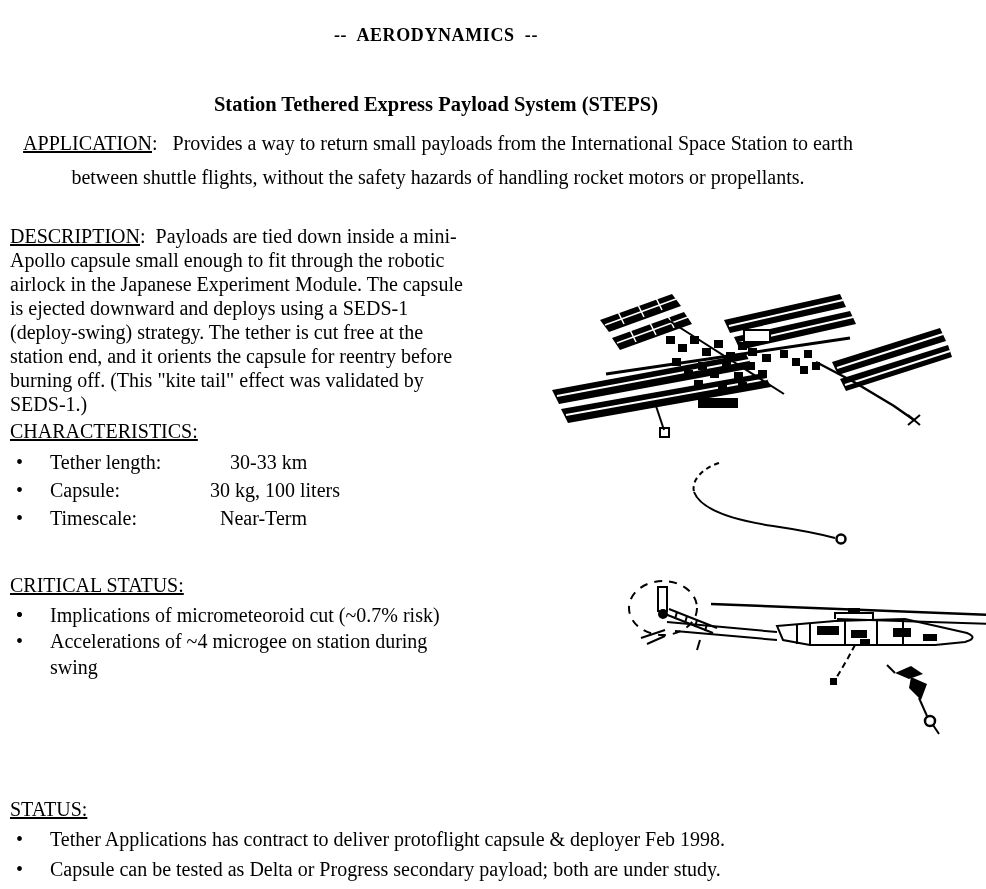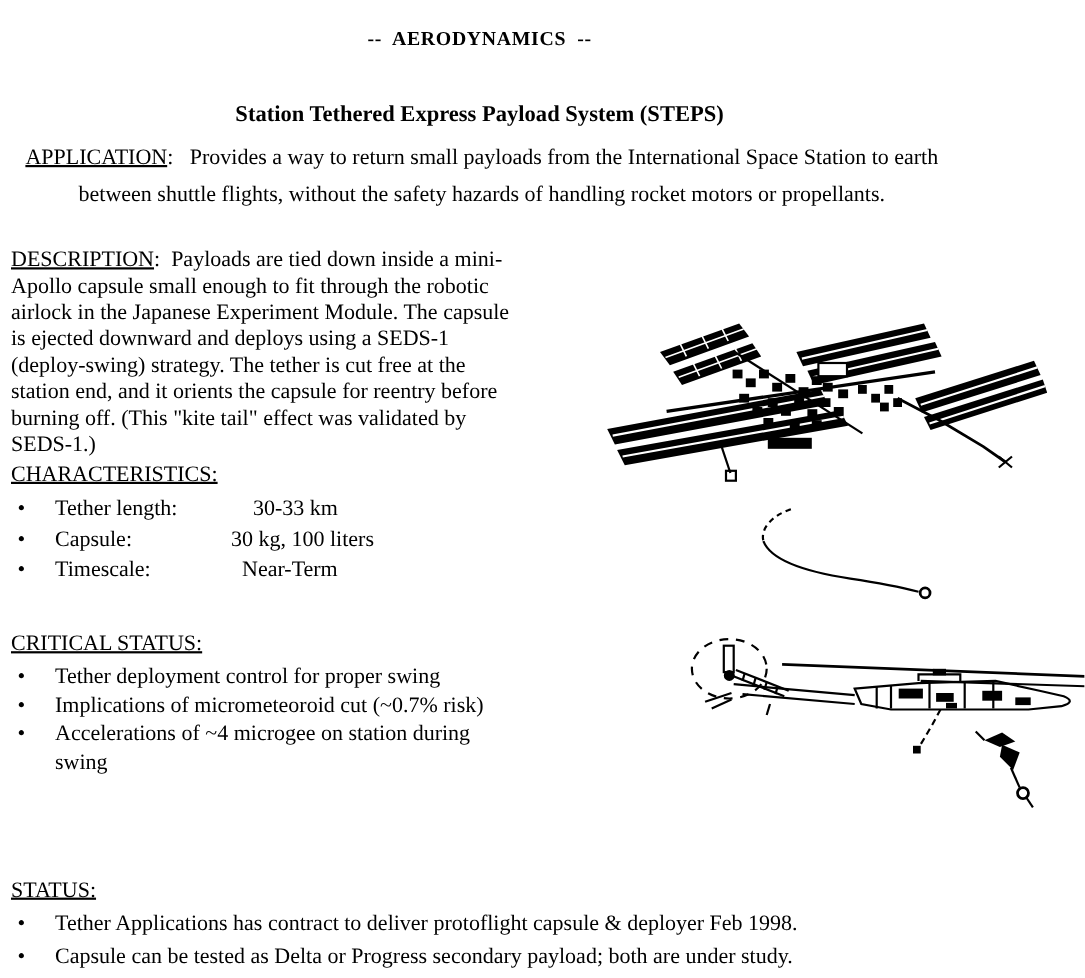--- a/index.html
+++ b/index.html
@@ -59,21 +59,21 @@
       <li>
         <span class="blt">•</span>
         <span class="char-label">Timescale:</span><span class="pre">  Near-Term</span>
       </li>
     </ul>
   </div>
 
   <div id="critical-issues" class="abs">
     <div class="sec-heading u">CRITICAL STATUS:</div>
     <ul class="blist">
-      <li><span class="blt">•</span><span>Tether deployment control for proper swing</span></li>
+      <li><span class="blt">•</span></li>
       <li><span class="blt">•</span><span>Implications of micrometeoroid cut (~0.7% risk)</span></li>
       <li><span class="blt">•</span><span>Accelerations of ~4 microgee on station during swing</span></li>
     </ul>
   </div>
 
   <div id="status" class="abs">
     <div class="sec-heading u">STATUS:</div>
     <ul class="blist">
       <li><span class="blt">•</span><span>Tether Applications has contract to deliver protoflight capsule &amp; deployer Feb 1998.</span></li>
       <li><span class="blt">•</span><span>Capsule can be tested as Delta or Progress secondary payload; both are under study.</span></li>

